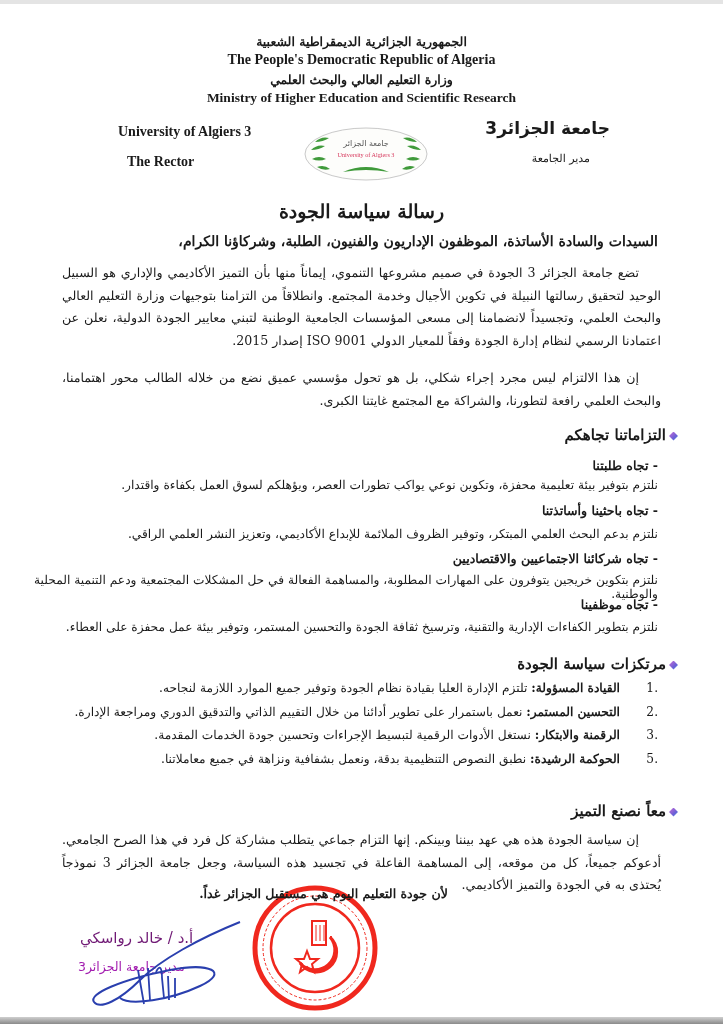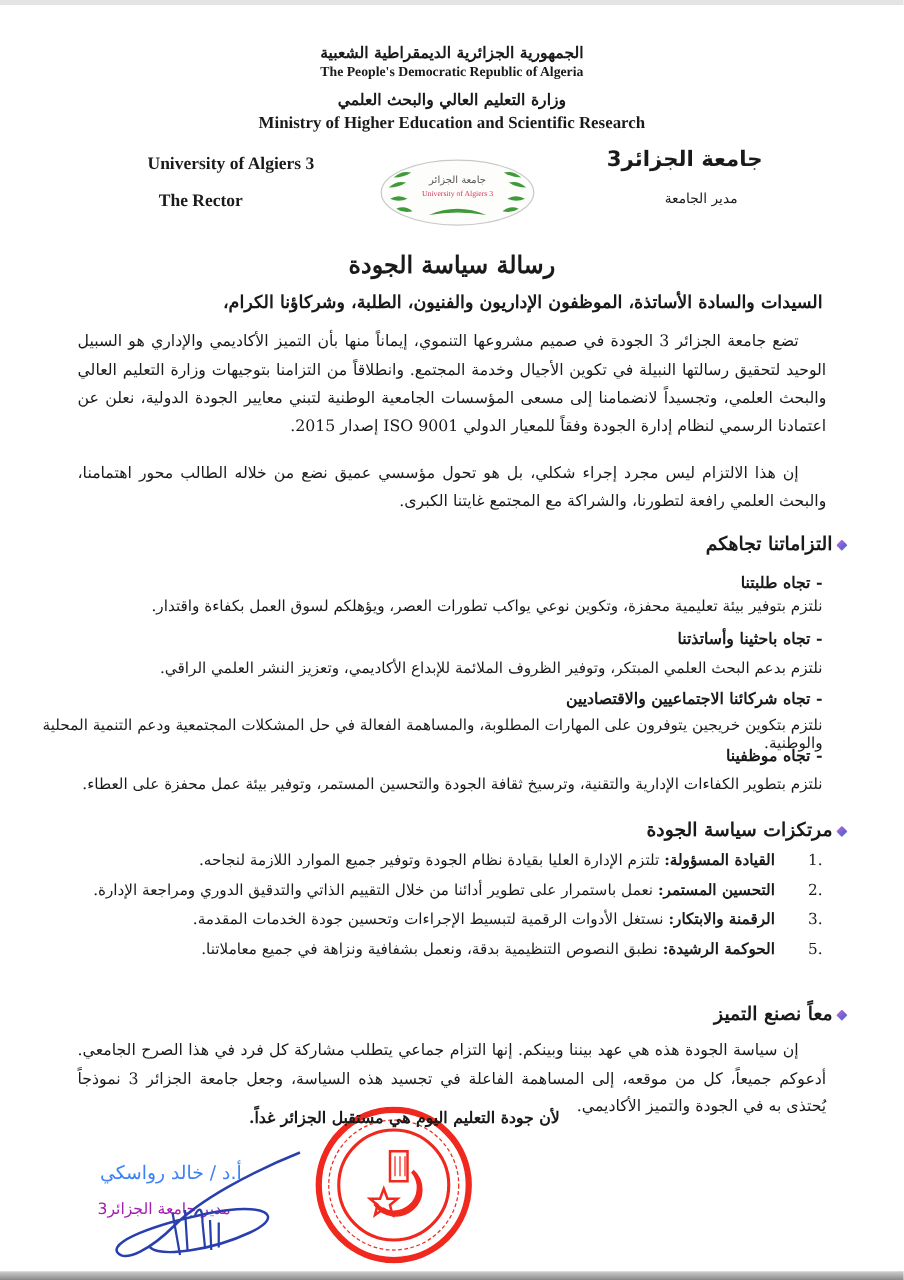--- a/index.html
+++ b/index.html
@@ -8,21 +8,21 @@
       position: relative; font-family: "DejaVu Serif", "Liberation Serif", serif; color: #1a1a1a;
     }
     .page { position: absolute; left: 0; top: 0; width: 723px; height: 1024px; background: #fff; }
     .top-edge { position: absolute; left: 0; top: 0; width: 723px; height: 4px; background: #e4e4e4; }
     .bottom-edge { position: absolute; left: 0; bottom: 0; width: 723px; height: 7px; background: linear-gradient(#cfcfcf,#8a8a8a); }
 
     .hdr { position: absolute; left: 0; width: 723px; text-align: center; }
     .hdr-ar { font-size: 12.5px; font-weight: bold; direction: rtl; }
     .hdr-en { font-family: "Liberation Serif", serif; font-weight: bold; }
     #h1 { top: 34px; }
-    #h2 { top: 52px; font-size: 11px; }
+    #h2 { top: 52px; font-size: 14px; }
     #h3 { top: 72px; }
     #h4 { top: 90px; font-size: 13.5px; }
 
     .uni-en { position: absolute; left: 118px; top: 124px; font-family: "Liberation Serif", serif; font-weight: bold; font-size: 14px; }
     .rector-en { position: absolute; left: 127px; top: 154px; font-family: "Liberation Serif", serif; font-weight: bold; font-size: 14px; }
     .uni-ar { position: absolute; right: 113px; top: 118px; font-size: 17px; font-weight: bold; direction: rtl; font-family: "DejaVu Sans", sans-serif; }
     .rector-ar { position: absolute; right: 133px; top: 152px; font-size: 11px; direction: rtl; }
 
     .logo { position: absolute; left: 303px; top: 126px; width: 126px; height: 56px; }
 
@@ -51,21 +51,21 @@
 
     .pillars { position: absolute; right: 65px; top: 681px; list-style: none; margin: 0; padding: 0; }
     .pillar { height: 23.5px; font-size: 12.2px; white-space: nowrap; }
     .pillar .num { display: inline-block; width: 38px; }
     .pillar b { font-weight: bold; }
 
     #p3 { top: 829px; left: 62px; right: 62px; }
     .closing { position: absolute; left: 0; width: 647px; top: 886px; text-align: center; font-size: 12.6px; font-weight: bold; direction: rtl; }
 
     .stamp { position: absolute; left: 252px; top: 885px; width: 126px; height: 126px; }
-    .sig-name { position: absolute; left: 80px; top: 929px; font-size: 15px; color: #3b82f6; direction: rtl; font-family: "DejaVu Sans", sans-serif; }
+    .sig-name { position: absolute; left: 80px; top: 929px; font-size: 15px; color: #701a75; direction: rtl; font-family: "DejaVu Sans", sans-serif; }
     .sig-title { position: absolute; left: 78px; top: 959px; font-size: 12.5px; color: #a21caf; direction: rtl; font-family: "DejaVu Sans", sans-serif; }
     .signature { position: absolute; left: 80px; top: 910px; width: 170px; height: 110px; }
   </style>
 </head>
 <body>
 
 <div class="page">
   <div class="top-edge"></div>
 
   <div class="hdr hdr-ar" id="h1">الجمهورية الجزائرية الديمقراطية الشعبية</div>

